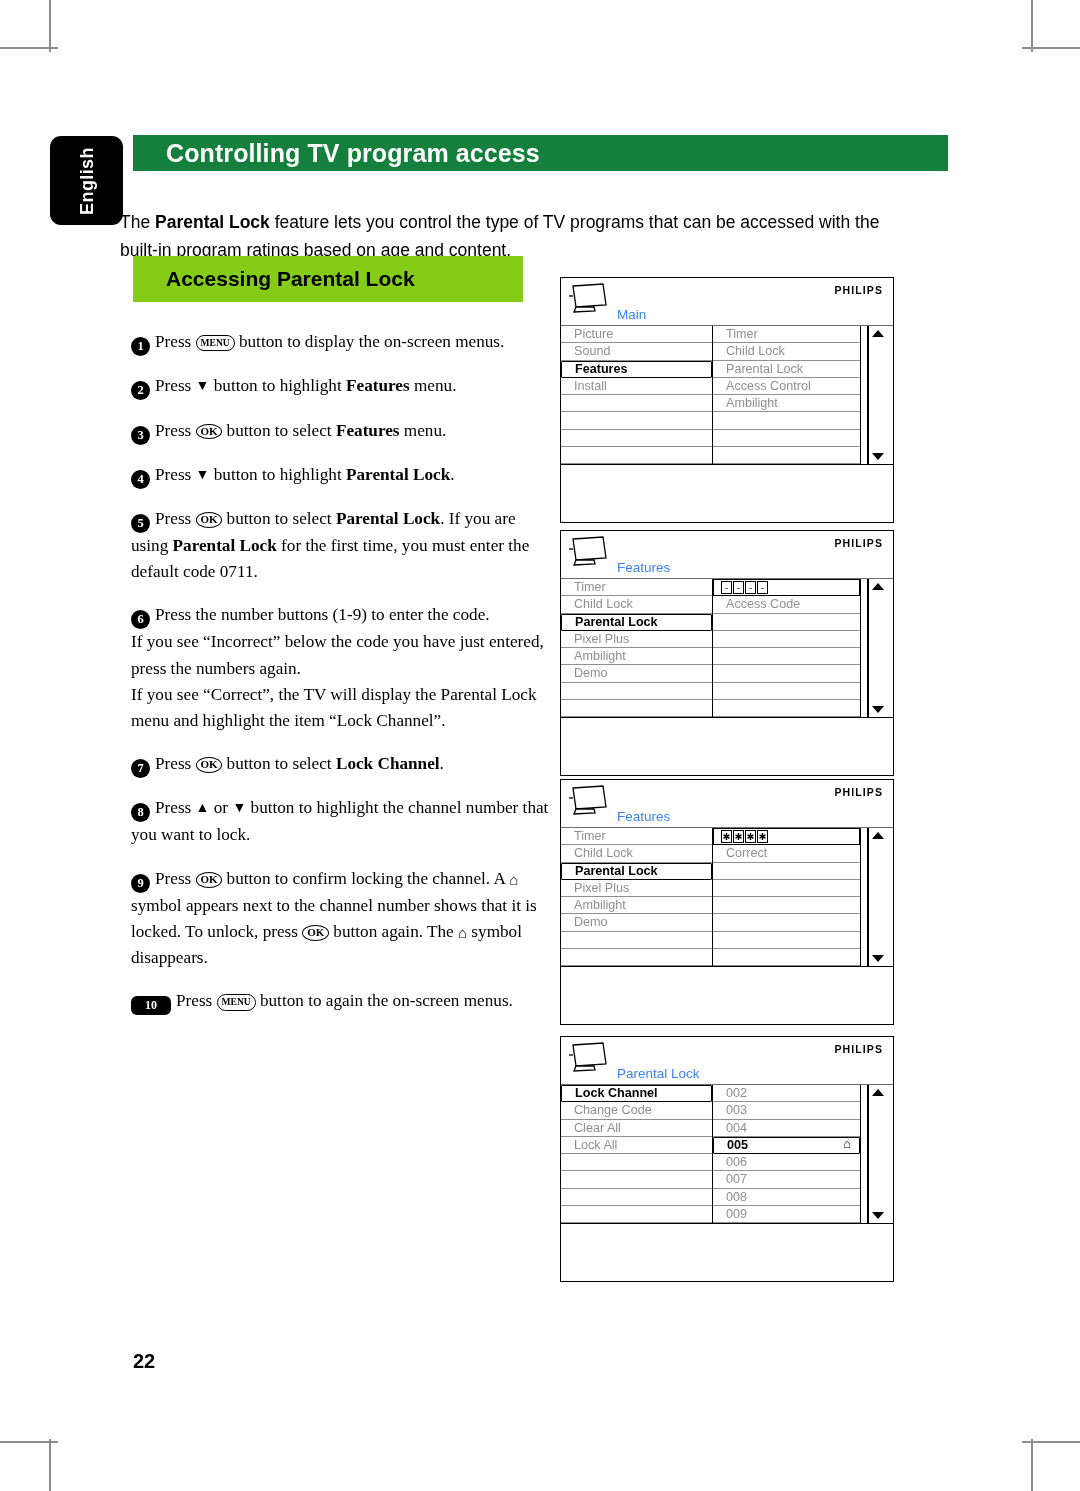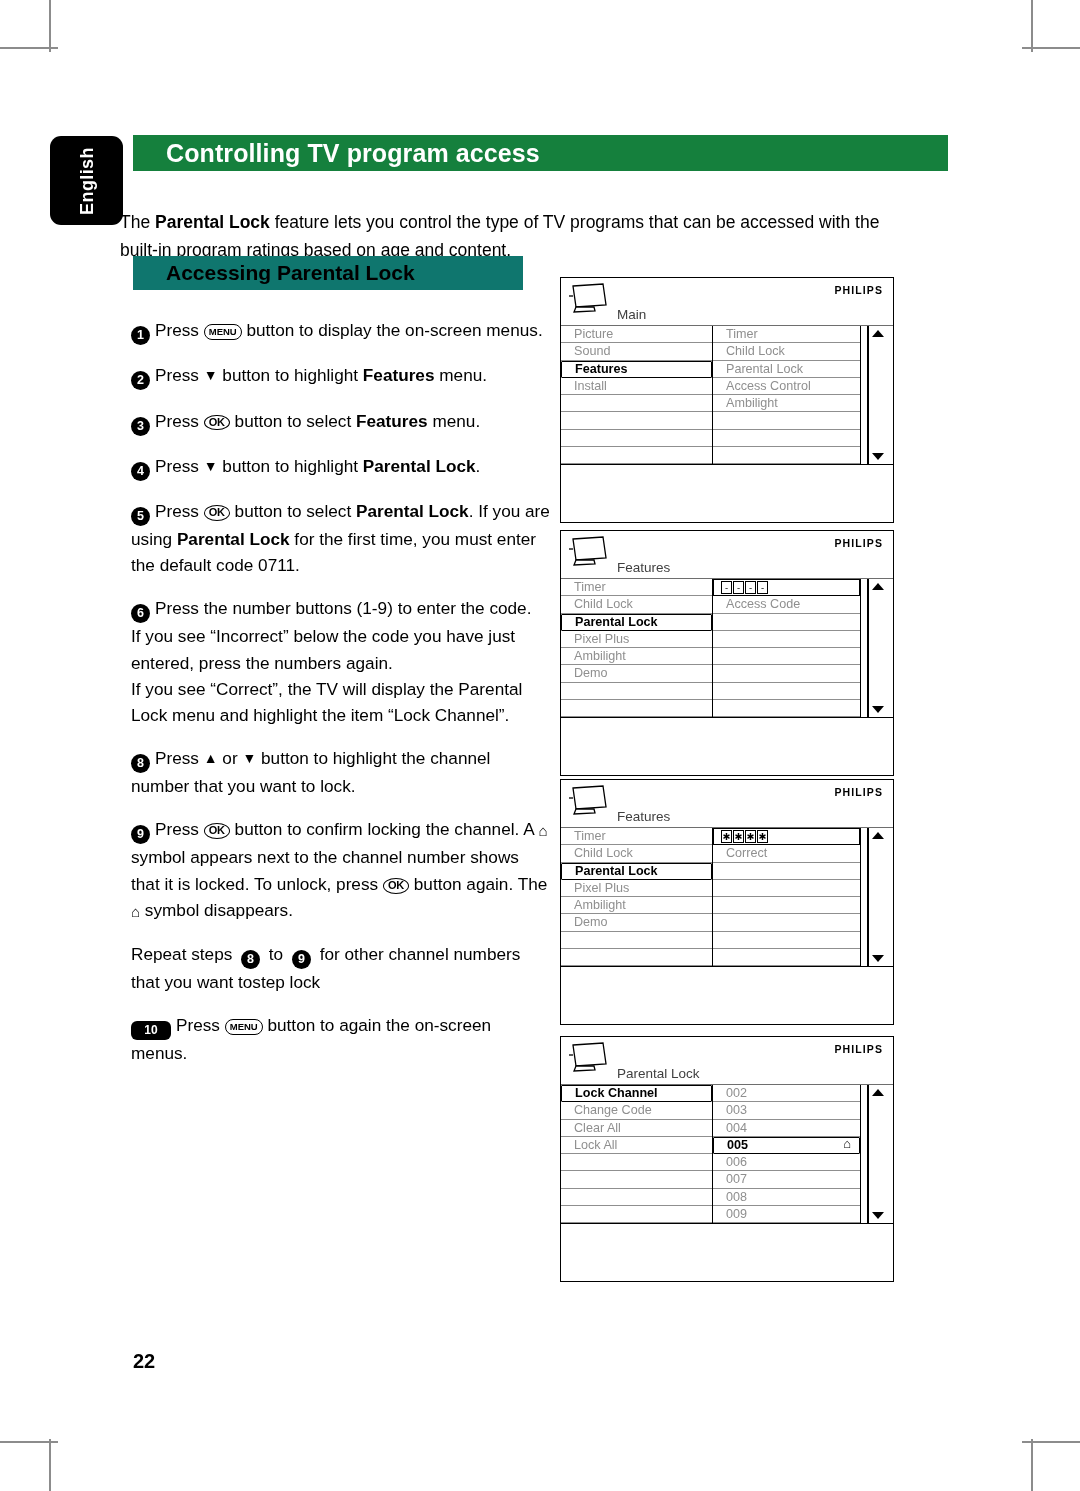--- a/index.html
+++ b/index.html
@@ -82,43 +82,44 @@
     color: #000000;
   }
   #intro b { font-weight: bold; }
 
   
   #section-heading {
     position: absolute;
     left: 133px;
     top: 256px;
     width: 390px;
-    height: 34px;
-    background: #0f766e;
+    height: 46px;
+    background: #84cc16;
   }
   #section-heading .sh-text {
     position: absolute;
     left: 33px;
     top: 50%;
     transform: translateY(-50%);
     font-size: 21px;
     font-weight: bold;
     color: #000000;
     white-space: nowrap;
   }
 
   
   #steps {
     position: absolute;
     left: 131px;
-    top: 300px;
+    top: 312px;
     width: 420px;
     font-size: 17.2px;
     line-height: 1.52;
     color: #000000;
+    font-family: Liberation Serif, serif;
   }
   .step { margin-bottom: 16px; }
   .step b { font-weight: bold; }
 
   
   .num {
     display: inline-block;
     width: 19px;
     height: 19px;
     border-radius: 50%;
@@ -199,21 +200,21 @@
     left: 8px;
     top: 5px;
     width: 42px;
     height: 34px;
   }
   .osd-title {
     position: absolute;
     left: 56px;
     bottom: 3px;
     font-size: 13.5px;
-    color: #404040;
+    color: #3b82f6;
   }
   .osd-body {
     position: relative;
     height: 138px;
     display: flex;
   }
   .osd-col {
     position: relative;
     box-sizing: border-box;
   }
@@ -329,26 +330,26 @@
     <p class="step"><span class="num">2</span><span>Press </span><span class="tri">▼</span><span> button to highlight </span><b>Features</b><span> menu.</span></p>
 
     <p class="step"><span class="num">3</span><span>Press </span><span class="key">OK</span><span> button to select </span><b>Features</b><span> menu.</span></p>
 
     <p class="step"><span class="num">4</span><span>Press </span><span class="tri">▼</span><span> button to highlight </span><b>Parental Lock</b><span>.</span></p>
 
     <p class="step"><span class="num">5</span><span>Press </span><span class="key">OK</span><span> button to select </span><b>Parental Lock</b><span>. If you are using </span><b>Parental Lock</b><span> for the first time, you must enter the default code 0711.</span></p>
 
     <p class="step"><span class="num">6</span><span>Press the number buttons (1-9) to enter the code.</span><br><span>If you see “Incorrect” below the code you have just entered, press the numbers again.</span><br><span>If you see “Correct”, the TV will display the Parental Lock menu and highlight the item “Lock Channel”.</span></p>
 
+    <p class="step"><span class="num">7</span><span>Press </span><span class="key">OK</span><span> button to select </span><b>Lock Channel</b><span>.</span></p>
 
     <p class="step"><span class="num">8</span><span>Press </span><span class="tri">▲</span><span> or </span><span class="tri">▼</span><span> button to highlight the channel number that you want to lock.</span></p>
 
     <p class="step"><span class="num">9</span><span>Press </span><span class="key">OK</span><span> button to confirm locking the channel.  A </span><span class="lockglyph">⌂</span><span> symbol appears next to the channel number shows that it is locked. To unlock, press </span><span class="key">OK</span><span> button again. The </span><span class="lockglyph">⌂</span><span> symbol disappears.</span></p>
 
-    <p class="step"><span>Repeat steps </span><span class="num inline">8</span><span> to </span><span class="num inline">9</span><span> for other channel numbers that you want tostep lock</span></p>
 
     <p class="step"><span class="num wide">10</span><span>Press </span><span class="key menu">MENU</span><span> button to again the on-screen menus.</span></p>
 
   </div>
 
   <div id="page-number">22</div>
 
   <div class="osd" style="top:277px;">
     <div class="osd-head">
       <svg class="tv-icon" viewBox="0 0 42 34">

